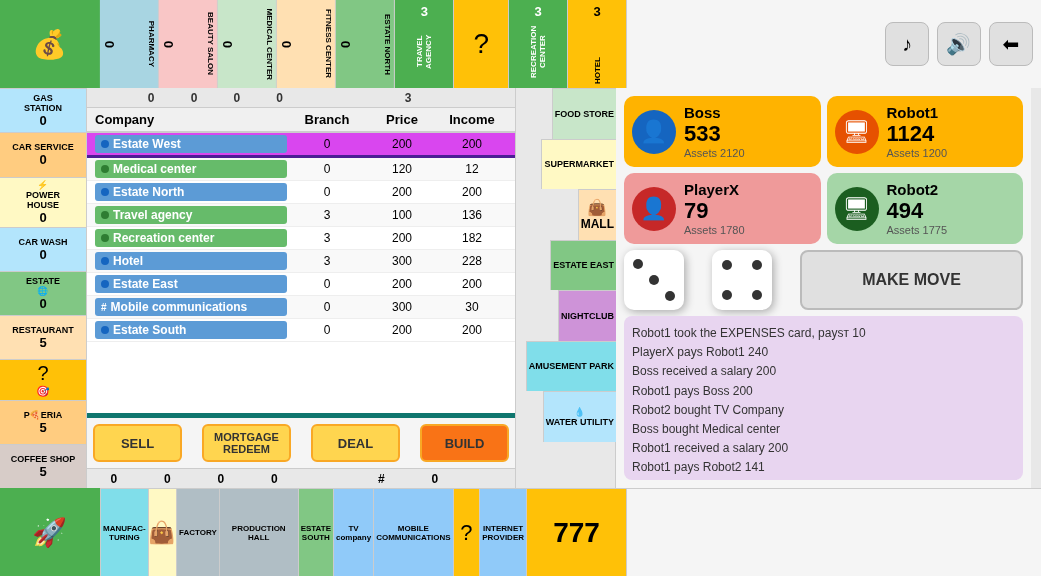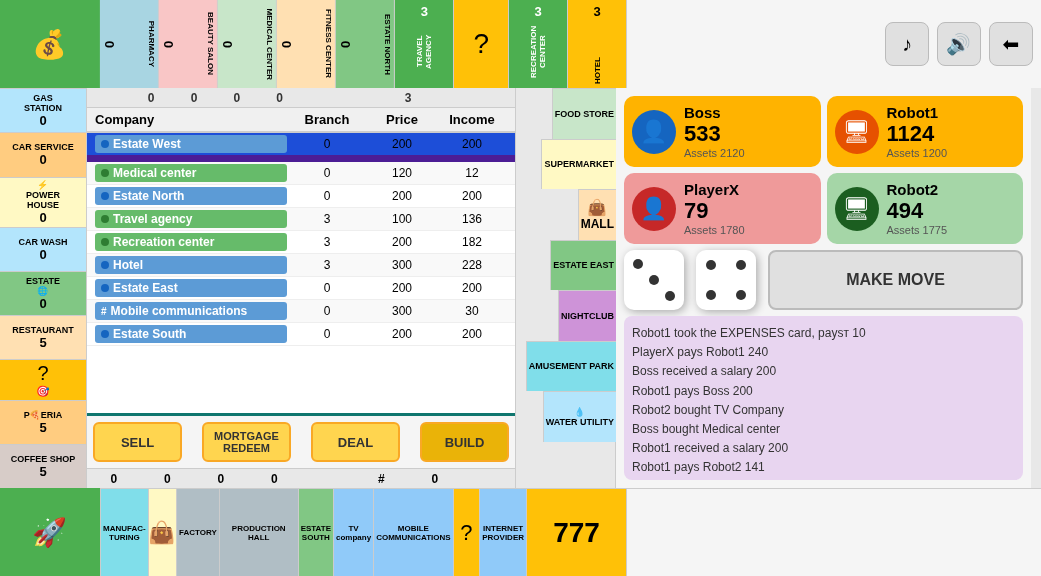--- a/index.html
+++ b/index.html
@@ -230,21 +230,21 @@
 
       <div style="display:grid;grid-template-columns:1fr 80px 70px 70px;background:#f0f0f0;border-bottom:2px solid #ccc;padding:4px 8px;font-size:13px;font-weight:bold;">
         <span>Company</span>
         <span style="text-align:center;">Branch</span>
         <span style="text-align:center;">Price</span>
         <span style="text-align:center;">Income</span>
       </div>
 
       <div style="flex:1;overflow:hidden;">
 
-        <div class="table-row" style="display:grid;grid-template-columns:1fr 80px 70px 70px;padding:2px 8px;border-bottom:7px solid #4c1d95;align-items:center;background:#1d4ed8;">
+        <div class="table-row" style="display:grid;grid-template-columns:1fr 80px 70px 70px;padding:2px 8px;border-bottom:3px solid #4c1d95;align-items:center;background:#d946ef;">
           <span style="background:#5c9bd6;color:white;padding:2px 6px;border-radius:3px;font-size:12px;font-weight:bold;display:flex;align-items:center;gap:4px;">
               <span style="width:8px;height:8px;background:#1565C0;border-radius:50%;display:inline-block;"></span>
               <span>Estate West</span>
             </span>
           <span style="text-align:center;font-size:12px;">0</span>
           <span style="text-align:center;font-size:12px;">200</span>
           <span style="text-align:center;font-size:12px;">200</span>
         </div>
 
         <div class="table-row" style="display:grid;grid-template-columns:1fr 80px 70px 70px;padding:2px 8px;border-bottom:1px solid #eee;align-items:center;background:#f9f9f9;">
@@ -322,26 +322,26 @@
               <span style="width:8px;height:8px;background:#1565C0;border-radius:50%;display:inline-block;"></span>
               <span>Estate South</span>
             </span>
           <span style="text-align:center;font-size:12px;">0</span>
           <span style="text-align:center;font-size:12px;">200</span>
           <span style="text-align:center;font-size:12px;">200</span>
         </div>
 
       </div>
 
-      <div style="display:flex;height:55px;gap:20px;padding:6px;background:#f5f5f5;border-top:3px solid #0f766e;">
+      <div style="display:flex;height:55px;gap:20px;padding:6px;background:#f5f5f5;border-top:5px solid #0f766e;">
         <button class="action-btn" style="flex:1;background:#ffd54f;border:2px solid #f9a825;border-radius:6px;font-size:13px;font-weight:bold;cursor:pointer;">SELL</button>
         <button class="action-btn" style="flex:1;background:#ffd54f;border:2px solid #f9a825;border-radius:6px;font-size:11px;font-weight:bold;cursor:pointer;white-space:pre-line;">MORTGAGE
 REDEEM</button>
         <button class="action-btn" style="flex:1;background:#ffd54f;border:2px solid #f9a825;border-radius:6px;font-size:13px;font-weight:bold;cursor:pointer;">DEAL</button>
-        <button class="action-btn" style="flex:1;background:#eab308;border:2px solid #f9a825;border-radius:6px;font-size:13px;font-weight:bold;cursor:pointer;">BUILD</button>
+        <button class="action-btn" style="flex:1;background:#f97316;border:2px solid #f9a825;border-radius:6px;font-size:13px;font-weight:bold;cursor:pointer;">BUILD</button>
       </div>
 
       <div style="display:flex;height:20px;background:#e8e8e8;align-items:center;border-top:1px solid #ccc;">
         <div style="flex:1;text-align:center;font-size:12px;font-weight:bold;">0</div>
         <div style="flex:1;text-align:center;font-size:12px;font-weight:bold;">0</div>
         <div style="flex:1;text-align:center;font-size:12px;font-weight:bold;">0</div>
         <div style="flex:1;text-align:center;font-size:12px;font-weight:bold;">0</div>
         <div style="flex:1;text-align:center;font-size:12px;font-weight:bold;"></div>
         <div style="flex:1;text-align:center;font-size:12px;font-weight:bold;">#</div>
         <div style="flex:1;text-align:center;font-size:12px;font-weight:bold;">0</div>
@@ -410,21 +410,21 @@
         <div class="player-card pc-robot2" style="background:#a5d6a7;border-radius:10px;padding:8px;display:flex;align-items:center;gap:8px;">
           <div class="player-avatar" style="width:44px;height:44px;border-radius:50%;background:#1b5e20;display:flex;align-items:center;justify-content:center;font-size:22px;color:white;">🖥</div>
           <div>
             <div style="font-size:15px;font-weight:bold;">Robot2</div>
             <div style="font-size:22px;font-weight:bold;">494</div>
             <div style="font-size:11px;color:#555;">Assets 1775</div>
           </div>
         </div>
       </div>
 
-      <div style="display:flex;align-items:center;gap:12px;">
+      <div style="display:flex;align-items:center;gap:28px;">
 
         <div style="width:60px;height:60px;background:white;border-radius:10px;box-shadow:2px 2px 8px rgba(0,0,0,0.3);display:grid;grid-template-areas:'a . b' '. c .' 'd . e';grid-template-columns:1fr 1fr 1fr;grid-template-rows:1fr 1fr 1fr;padding:8px;gap:4px;">
           <div style="grid-area:a;width:10px;height:10px;border-radius:50%;background:#333;place-self:center;"></div>
           <div style="width:10px;height:10px;border-radius:50%;background:transparent;"></div>
           <div style="width:10px;height:10px;border-radius:50%;background:transparent;"></div>
           <div style="width:10px;height:10px;border-radius:50%;background:transparent;"></div>
           <div style="width:10px;height:10px;border-radius:50%;background:#333;place-self:center;"></div>
           <div style="width:10px;height:10px;border-radius:50%;background:transparent;"></div>
           <div style="width:10px;height:10px;border-radius:50%;background:transparent;"></div>
           <div style="width:10px;height:10px;border-radius:50%;background:transparent;"></div>

